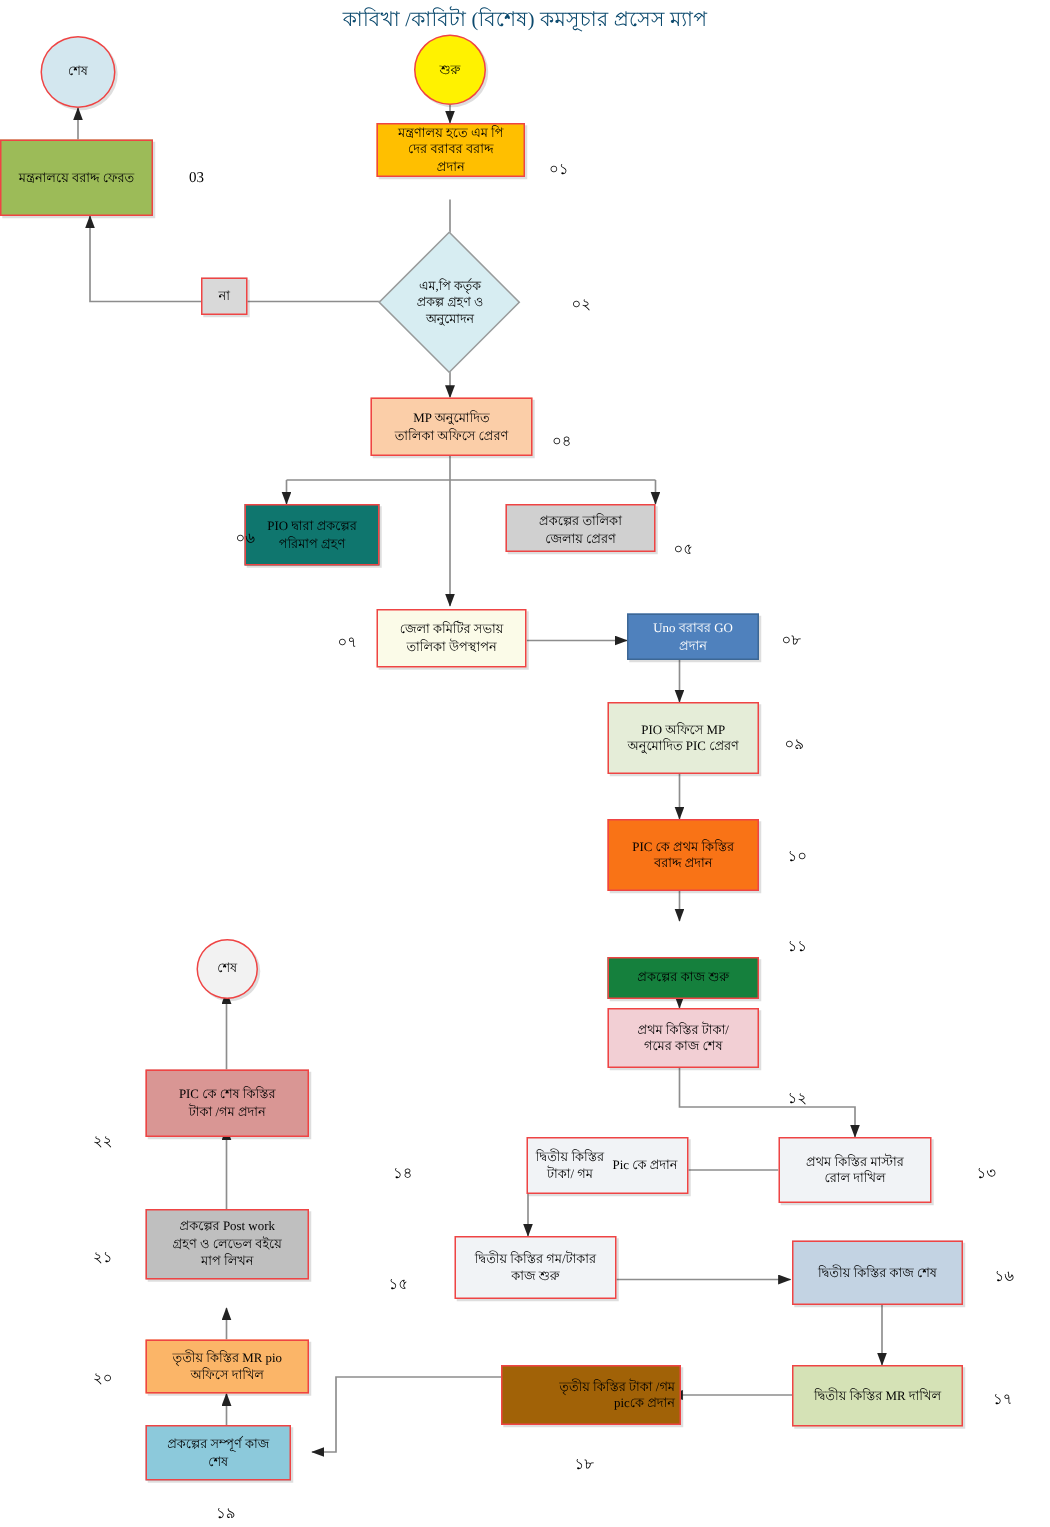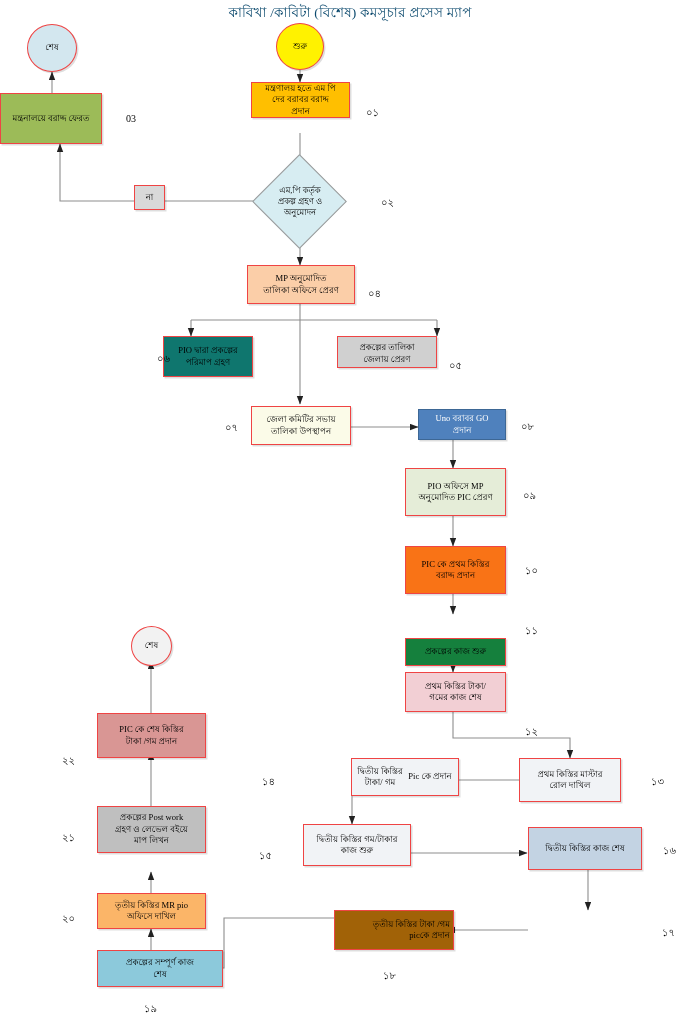--- a/index.html
+++ b/index.html
@@ -208,29 +208,32 @@
     <span>দ্বিতীয় কিস্তির গম/টাকার</span>
     <span>কাজ শুরু</span>
   </div>
   <div class="num" style="left:259px;top:848px;">১৫</div>
 
   <div class="node shadowed" style="left:528px;top:827px;width:114px;height:43px;background:#C3D3E3;">
     <span>দ্বিতীয় কিস্তির কাজ শেষ</span>
   </div>
   <div class="num" style="left:663px;top:843px;">১৬</div>
 
+  <div class="node shadowed" style="left:528px;top:910px;width:114px;height:41px;background:#D5E2B6;">
+    <span>দ্বিতীয় কিস্তির MR দাখিল</span>
+  </div>
   <div class="num" style="left:662px;top:925px;">১৭</div>
 
   <div class="node shadowed" style="left:334px;top:910px;width:120px;height:40px;background:#a16207;flex-direction:column;text-align:right;">
     <span>তৃতীয় কিস্তির টাকা /গম</span>
     <span>picকে প্রদান</span>
   </div>
   <div class="num" style="left:383px;top:968px;">১৮</div>
 
-  <div class="node shadowed" style="left:97px;top:950px;width:126px;height:37px;background:#8CC9DB;flex-direction:column;">
+  <div class="node shadowed" style="left:97px;top:950px;width:97px;height:37px;background:#8CC9DB;flex-direction:column;">
     <span>প্রকল্পের সম্পূর্ণ  কাজ</span>
     <span>শেষ</span>
   </div>
   <div class="num" style="left:144px;top:1001px;">১৯</div>
 
   <div class="node shadowed" style="left:97px;top:893px;width:109px;height:36px;background:#FBB568;flex-direction:column;">
     <span>তৃতীয় কিস্তির MR pio</span>
     <span>অফিসে দাখিল</span>
   </div>
   <div class="num" style="left:62px;top:911px;">২০</div>

